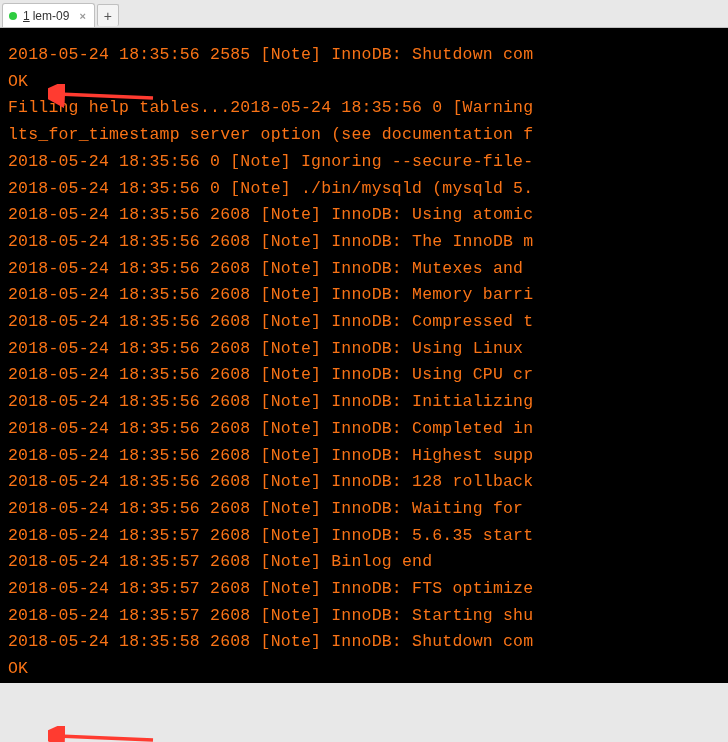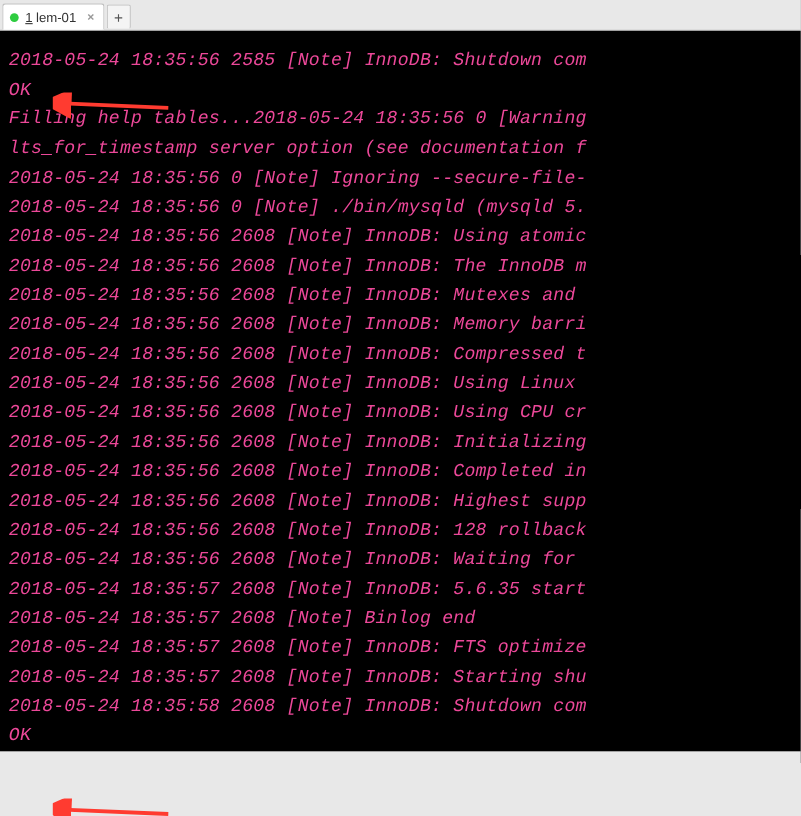--- a/index.html
+++ b/index.html
@@ -61,29 +61,28 @@
       display: flex;
       align-items: center;
       justify-content: center;
       font-family: sans-serif;
       font-size: 14px;
       color: #555;
       border-radius: 2px;
     }
     .terminal {
       background: #000000;
-      color: #ec4899;
+      color: #f97316;
       font-size: 16.5px;
       line-height: 26.7px;
       padding: 14px 0 0 8px;
       height: calc(100% - 28px);
       white-space: pre;
       overflow: hidden;
       letter-spacing: 0.2px;
-      font-style: italic;
     }
     .terminal-line {
       display: block;
     }
     .arrow-annotation {
       position: absolute;
       pointer-events: none;
     }
     .arrow1 { left: 48px; top: 84px; }
     .arrow2 { left: 48px; top: 726px; }
@@ -94,21 +93,21 @@
     .wrapper { position: relative; }
   </style>
 </head>
 <body>
 
 <div class="wrapper">
   <div class="tab-bar">
     <div class="tab">
       <span class="tab-dot"></span>
       <span class="tab-number">1</span>
-      <span>lem-01</span>
+      <span>lem-09</span>
       <span class="tab-close">×</span>
     </div>
     <div class="tab-add">
       <span>+</span>
     </div>
   </div>
 
   <div class="terminal" id="terminal"><span class="terminal-line">2018-05-24 18:35:56 2585 [Note] InnoDB: Shutdown com</span><span class="terminal-line">OK</span><span class="terminal-line"></span><span class="terminal-line">Filling help tables...2018-05-24 18:35:56 0 [Warning</span><span class="terminal-line">lts_for_timestamp server option (see documentation f</span><span class="terminal-line">2018-05-24 18:35:56 0 [Note] Ignoring --secure-file-</span><span class="terminal-line">2018-05-24 18:35:56 0 [Note] ./bin/mysqld (mysqld 5.</span><span class="terminal-line">2018-05-24 18:35:56 2608 [Note] InnoDB: Using atomic</span><span class="terminal-line">2018-05-24 18:35:56 2608 [Note] InnoDB: The InnoDB m</span><span class="terminal-line">2018-05-24 18:35:56 2608 [Note] InnoDB: Mutexes and </span><span class="terminal-line">2018-05-24 18:35:56 2608 [Note] InnoDB: Memory barri</span><span class="terminal-line">2018-05-24 18:35:56 2608 [Note] InnoDB: Compressed t</span><span class="terminal-line">2018-05-24 18:35:56 2608 [Note] InnoDB: Using Linux </span><span class="terminal-line">2018-05-24 18:35:56 2608 [Note] InnoDB: Using CPU cr</span><span class="terminal-line">2018-05-24 18:35:56 2608 [Note] InnoDB: Initializing</span><span class="terminal-line">2018-05-24 18:35:56 2608 [Note] InnoDB: Completed in</span><span class="terminal-line">2018-05-24 18:35:56 2608 [Note] InnoDB: Highest supp</span><span class="terminal-line">2018-05-24 18:35:56 2608 [Note] InnoDB: 128 rollback</span><span class="terminal-line">2018-05-24 18:35:56 2608 [Note] InnoDB: Waiting for </span><span class="terminal-line">2018-05-24 18:35:57 2608 [Note] InnoDB: 5.6.35 start</span><span class="terminal-line">2018-05-24 18:35:57 2608 [Note] Binlog end</span><span class="terminal-line">2018-05-24 18:35:57 2608 [Note] InnoDB: FTS optimize</span><span class="terminal-line">2018-05-24 18:35:57 2608 [Note] InnoDB: Starting shu</span><span class="terminal-line">2018-05-24 18:35:58 2608 [Note] InnoDB: Shutdown com</span><span class="terminal-line">OK</span></div>
 
   <div class="arrow-annotation arrow1">

